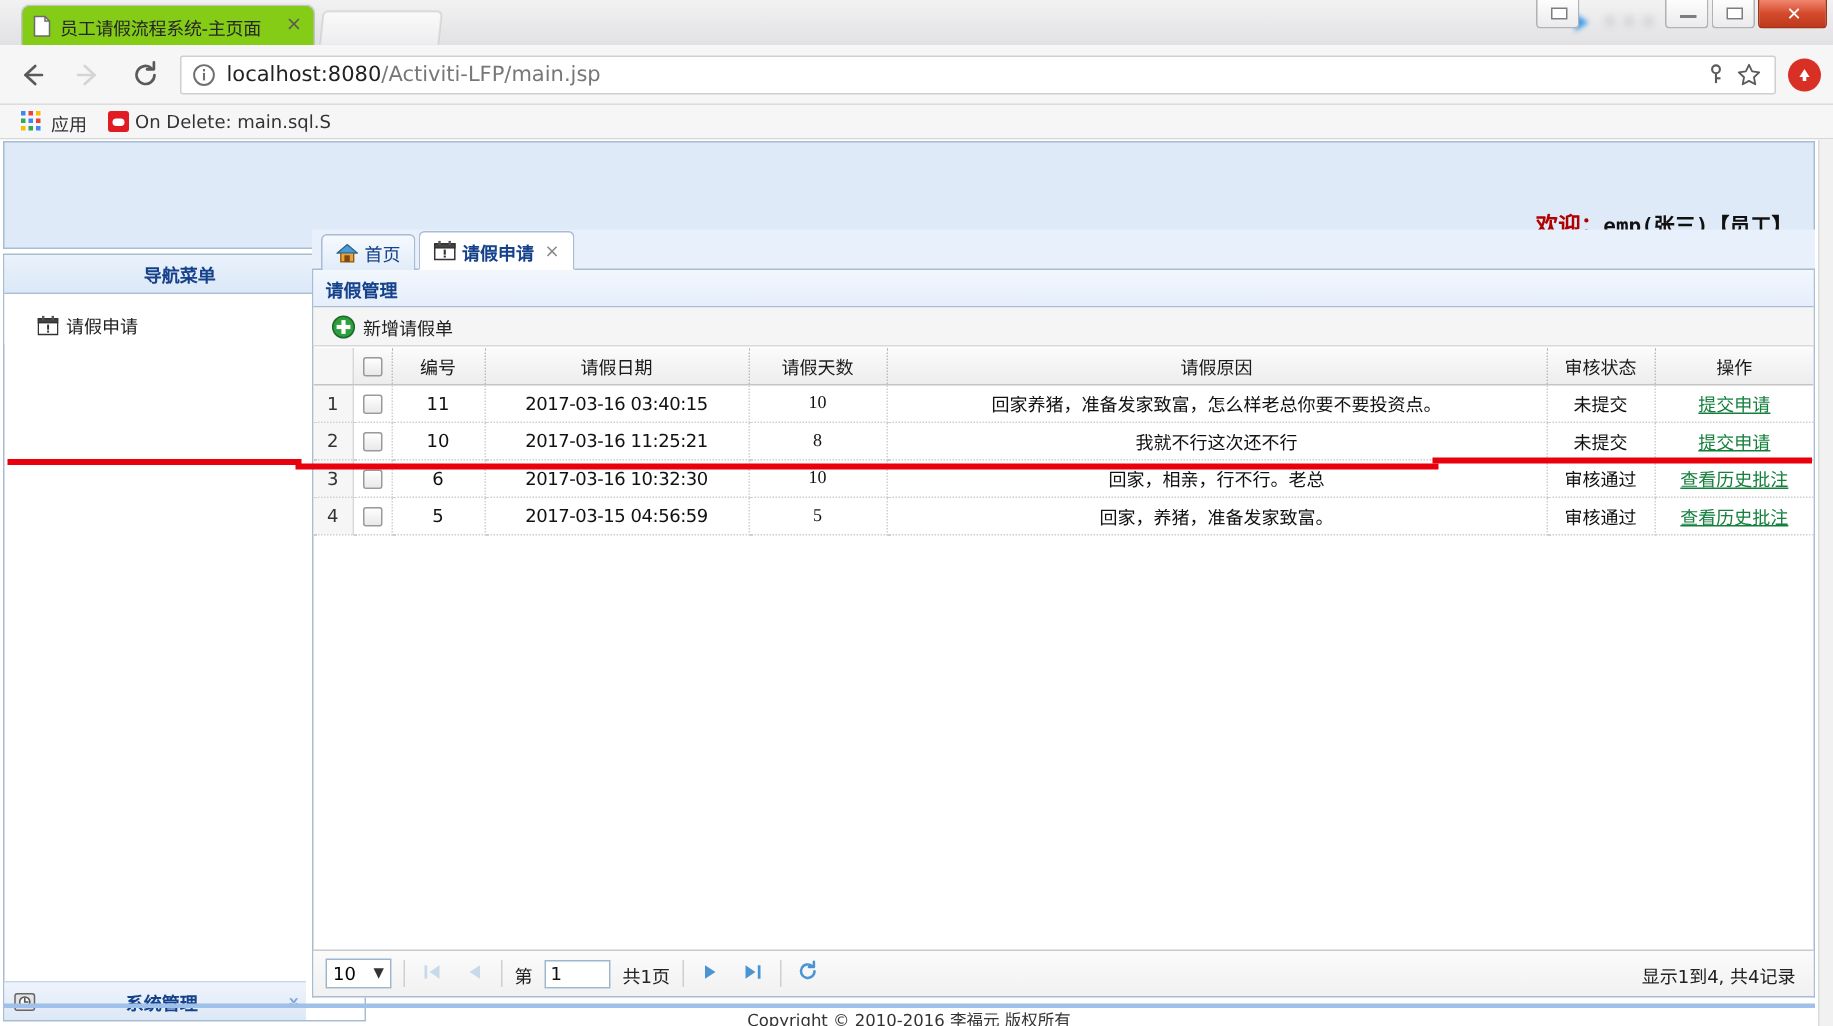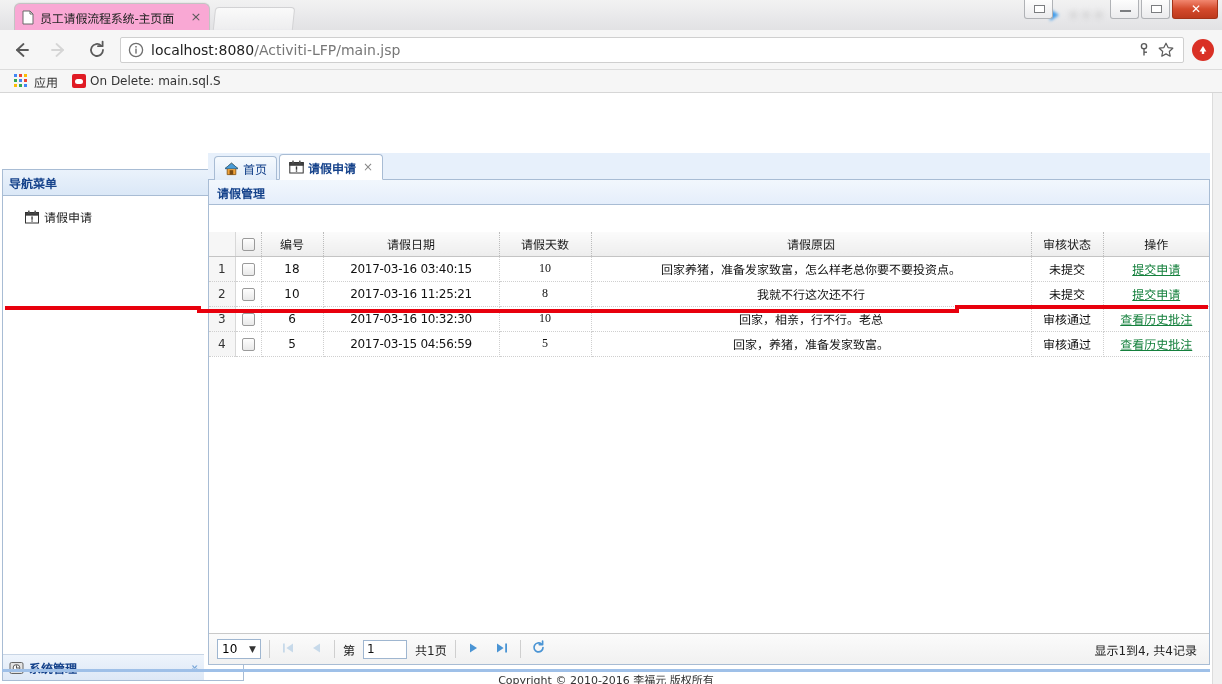--- a/index.html
+++ b/index.html
@@ -58,21 +58,21 @@
     font-style: normal; font-family: "DejaVu Sans", sans-serif;
   }
   .win-btn.extra { position: absolute; left: -86px; top: 0; }
 
   
   .tabstrip {
     position: absolute; left: 0; top: 0; width: 1222px; height: 30px;
   }
   .tab-active {
     position: absolute; left: 14px; top: 3px; width: 196px; height: 27px;
-    background: #f9a8d4;
+    background: #84cc16;
     border: 1px solid #c3c3c3; border-bottom: none;
     border-radius: 6px 6px 0 0;
     display: flex; align-items: center; padding: 0 6px;
     box-shadow: 0 -1px 1px rgba(0,0,0,.04);
   }
   .tab-active::before, .tab-active::after {
     content: ""; position: absolute; bottom: -1px; width: 12px; height: 12px;
   }
   .tab-favicon {
     width: 14px; height: 15px; flex: 0 0 14px; margin-right: 5px;
@@ -179,21 +179,21 @@
   .welcome {
     font-size: 15px; padding: 0 14px 6px 0; white-space: nowrap;
     font-family: "DejaVu Sans", serif; font-weight: bold;
   }
   .welcome .w-label { color: #b00000; }
   .welcome .w-user { color: #111; font-family: "DejaVu Sans Mono", monospace; font-weight: bold; font-size: 14px; }
 
   
   .left-panel {
     position: absolute; left: 2px; top: 76px; width: 242px; height: 512px;
-    border: 1px solid #a8bcd4; background: #fff;
+    border: 1px solid #a8bcd4; background: #fff; text-align: center;
   }
   .panel-head {
     height: 26px; background: linear-gradient(180deg,#eaf2fb 0%, #dbe8f7 100%);
     border-bottom: 1px solid #a8bcd4;
     display: flex; align-items: center; padding: 0 6px;
     color: #15428b; font-weight: bold; font-size: 12px;
   }
   .panel-head .ph-title { flex: 1 1 auto; }
   .chev { color: #7aa7d9; font-size: 13px; font-family: "DejaVu Sans", sans-serif; cursor: pointer; letter-spacing: -2px; }
   .accordion-hd {
@@ -478,20 +478,25 @@
     <span class="bm-sqlicon">
         <b></b>
       </span>
     <span>On Delete: main.sql.S</span>
   </div>
 </div>
 
 <div class="page">
   <div class="page-inner">
 
+    <div class="banner">
+      <div class="welcome">
+        <span class="w-label">欢迎：</span><span class="w-user">emp(张三)【员工】</span>
+      </div>
+    </div>
 
     <div class="left-panel">
       <div class="panel-head">
         <span class="ph-title">导航菜单</span>
         <span class="chev">«</span>
       </div>
 
 
       <div class="acc-body">
         <div class="menu-item">
@@ -551,20 +556,32 @@
           <span>请假申请</span>
           <span class="t-close">×</span>
         </div>
       </div>
 
       <div class="content-panel">
         <div class="cp-head">
           <span>请假管理</span>
         </div>
 
+        <div class="cp-toolbar">
+          <div class="tb-btn">
+            <span class="plus-icon">
+              <svg width="16" height="16" viewBox="0 0 16 16">
+                <circle cx="8" cy="8" r="7.2" fill="#2f9e3f" stroke="#1d6b2a" stroke-width="1"></circle>
+                <rect x="6.6" y="3.4" width="2.8" height="9.2" fill="#fff"></rect>
+                <rect x="3.4" y="6.6" width="9.2" height="2.8" fill="#fff"></rect>
+              </svg>
+            </span>
+            <span>新增请假单</span>
+          </div>
+        </div>
 
         <div class="grid-wrap">
           <table class="grid">
             <thead>
               <tr>
                 <th class="c-num"></th>
                 <th class="c-chk">
                   <span class="chk"></span>
                 </th>
                 <th class="c-id">编号</th>
@@ -572,21 +589,21 @@
                 <th class="c-days">请假天数</th>
                 <th class="c-reason">请假原因</th>
                 <th class="c-status">审核状态</th>
                 <th class="c-op">操作</th>
               </tr>
             </thead>
             <tbody>
               <tr>
                 <td class="c-num">1</td>
                 <td class="c-chk"><span class="chk"></span></td>
-                <td class="c-id">18</td>
+                <td class="c-id">11</td>
                 <td class="c-date date-mono">2017-03-16 03:40:15</td>
                 <td class="c-days">10</td>
                 <td class="c-reason">回家养猪，准备发家致富，怎么样老总你要不要投资点。</td>
                 <td class="c-status">未提交</td>
                 <td class="c-op"><span class="op-link">提交申请</span></td>
               </tr>
               <tr>
                 <td class="c-num">2</td>
                 <td class="c-chk"><span class="chk"></span></td>
                 <td class="c-id">10</td>

